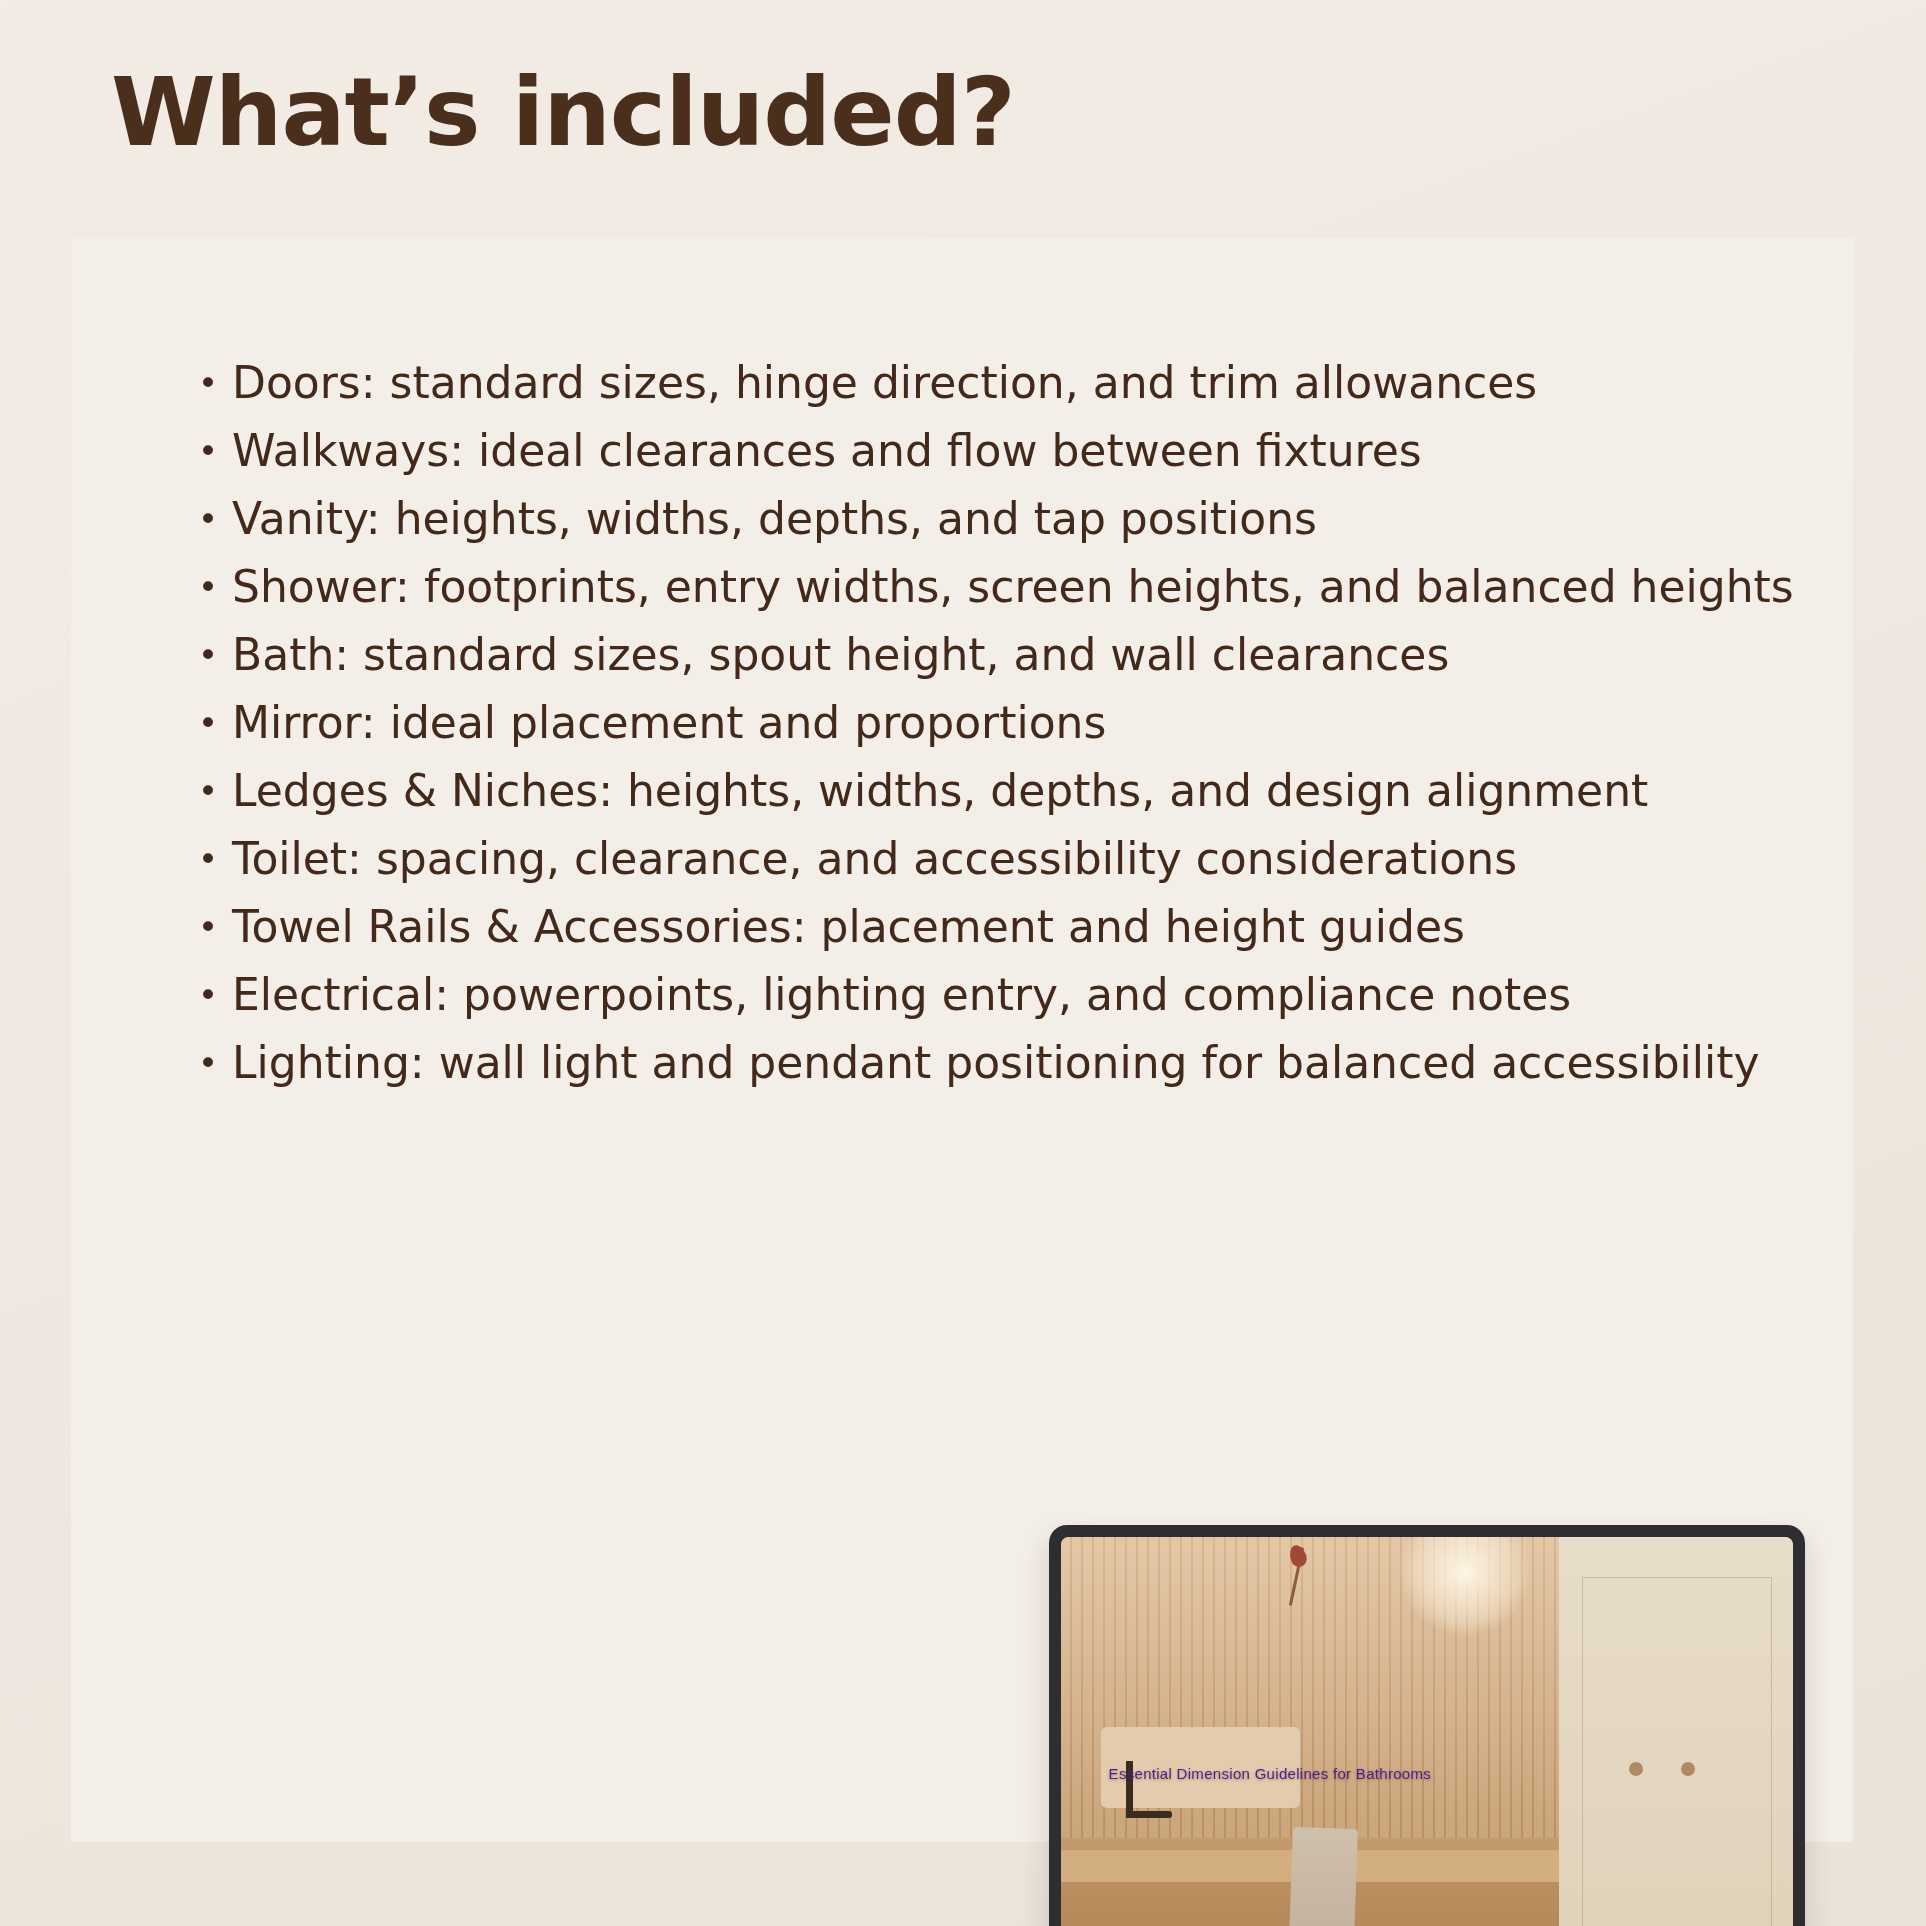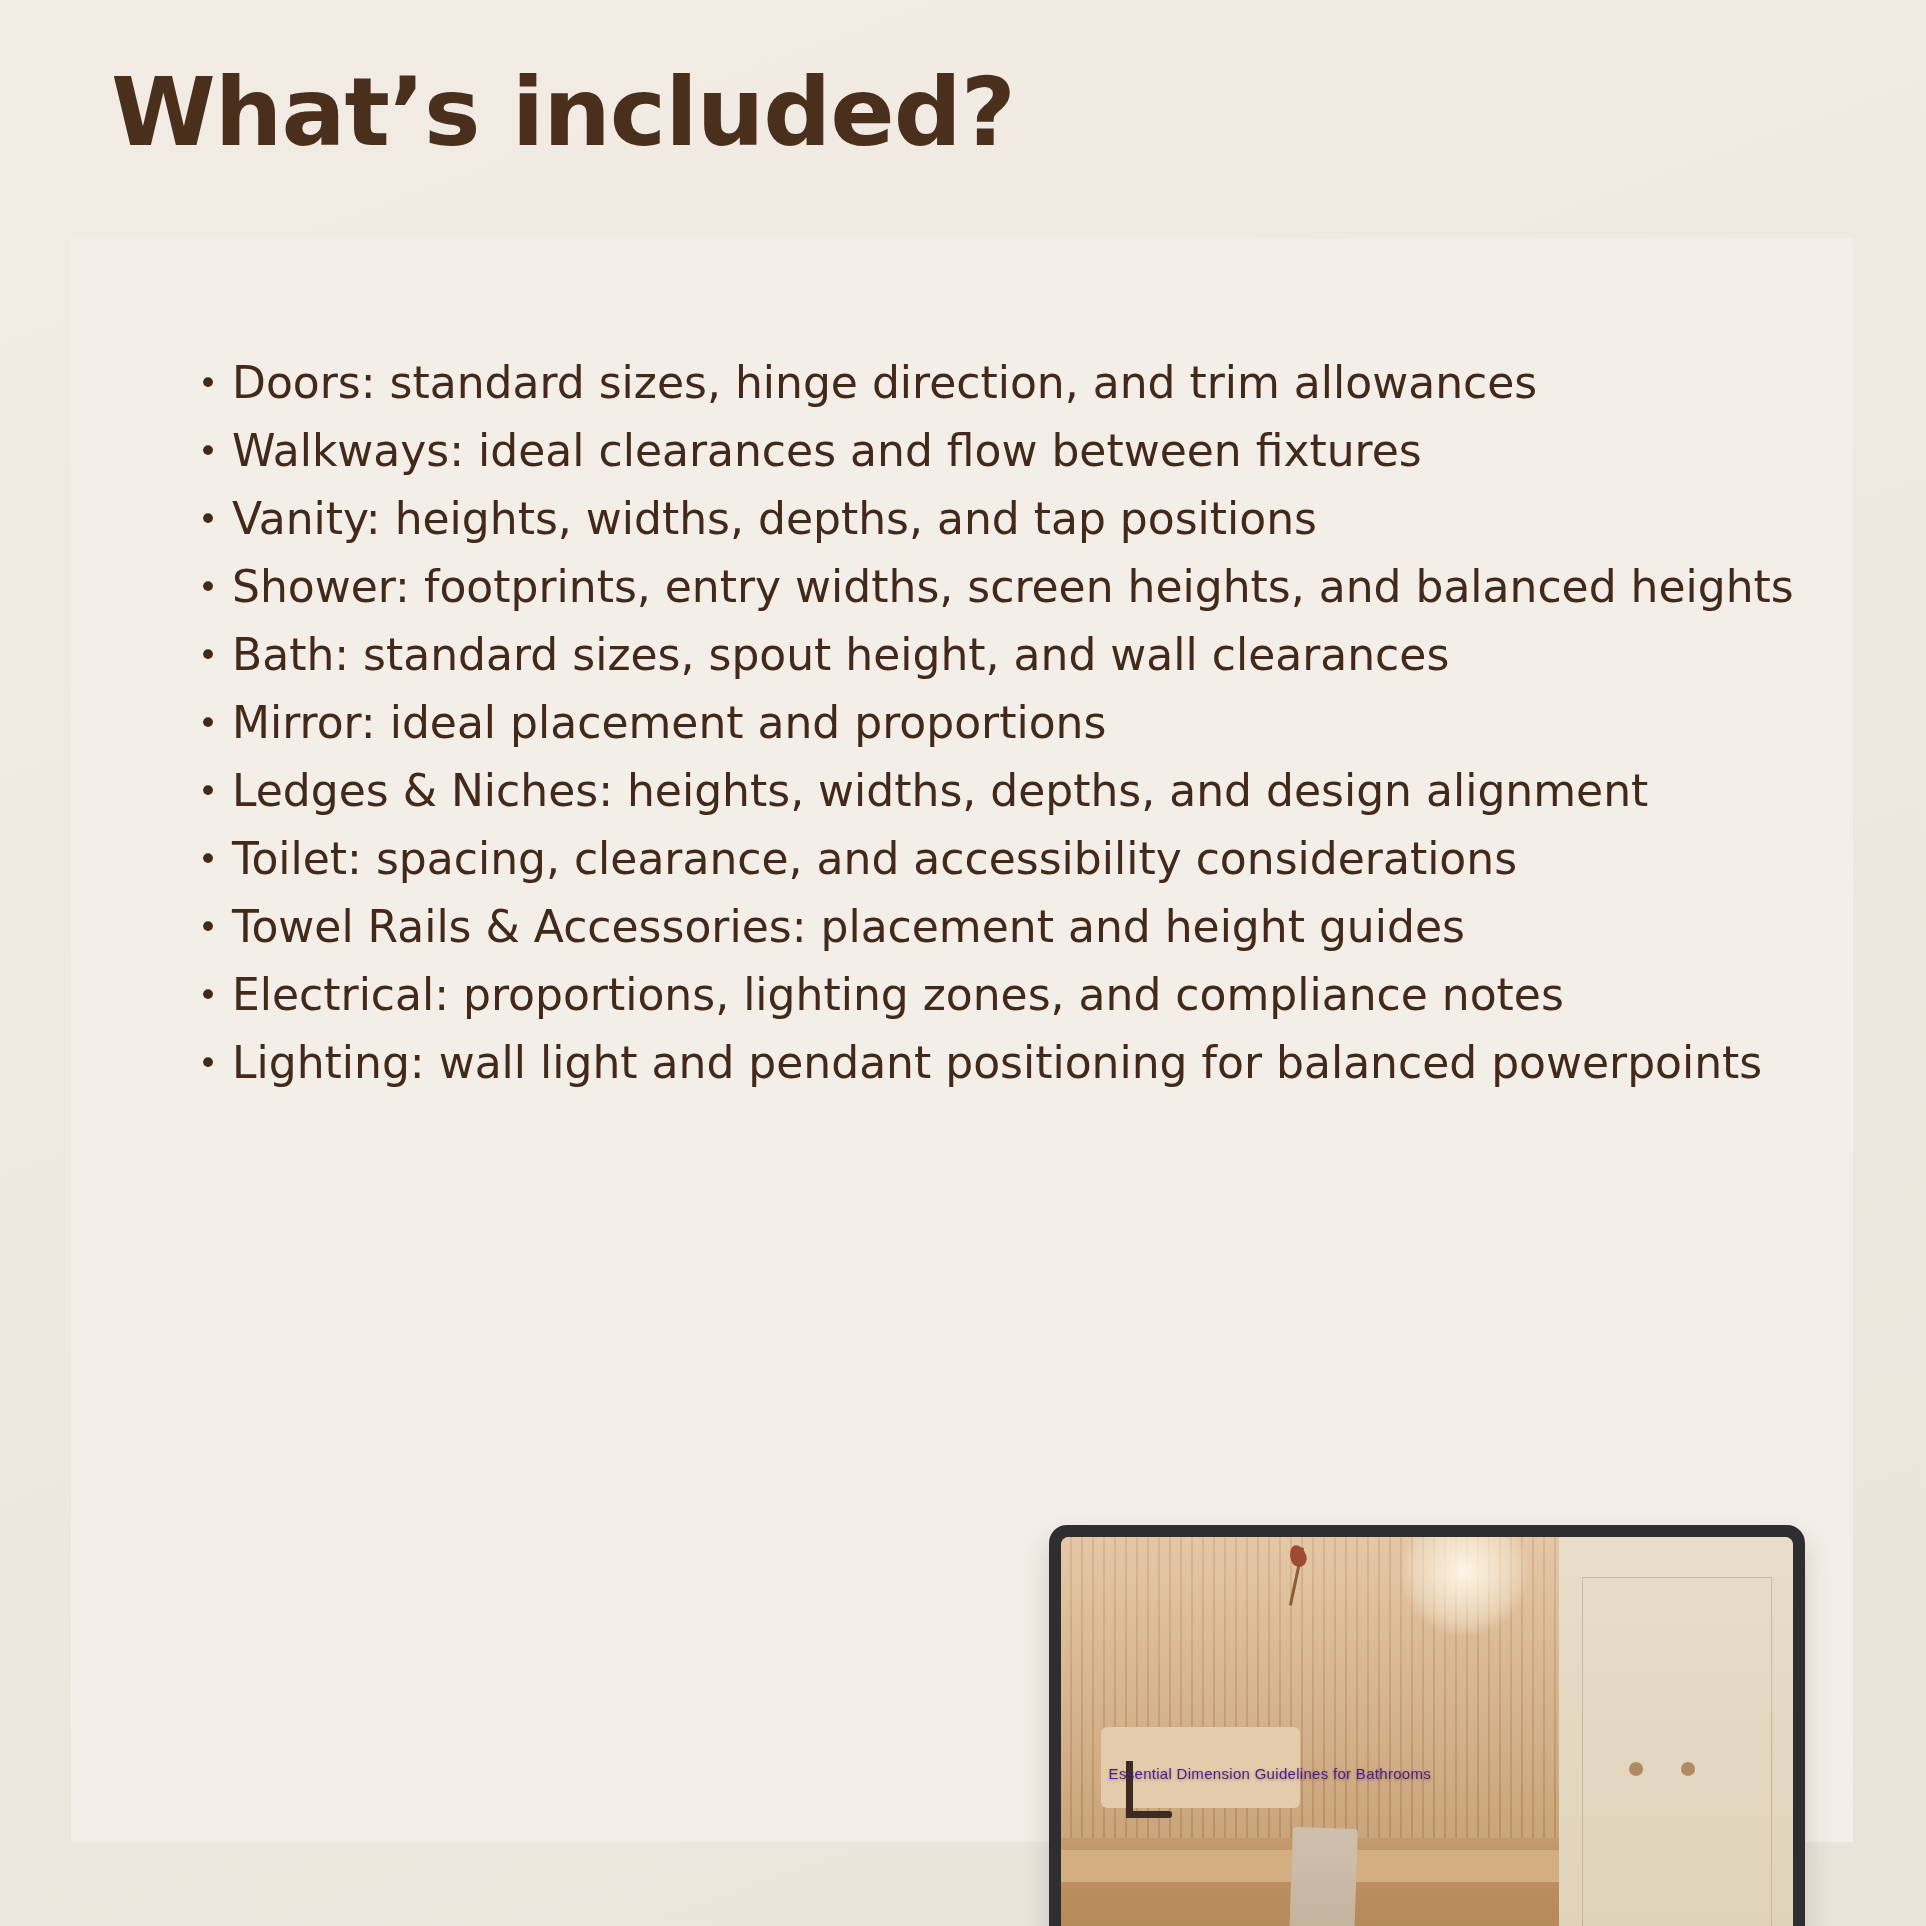--- a/index.html
+++ b/index.html
@@ -298,26 +298,26 @@
         <span class="item-text">Toilet: spacing, clearance, and accessibility considerations</span>
       </div>
 
       <div class="list-item">
         <span class="bullet">•</span>
         <span class="item-text">Towel Rails &amp; Accessories: placement and height guides</span>
       </div>
 
       <div class="list-item">
         <span class="bullet">•</span>
-        <span class="item-text">Electrical: proportions, lighting zones, and compliance notes</span>
-      </div>
-
-      <div class="list-item">
-        <span class="bullet">•</span>
-        <span class="item-text">Lighting: wall light and pendant positioning for balanced powerpoints</span>
+        <span class="item-text">Electrical: powerpoints, lighting entry, and compliance notes</span>
+      </div>
+
+      <div class="list-item">
+        <span class="bullet">•</span>
+        <span class="item-text">Lighting: wall light and pendant positioning for balanced accessibility</span>
       </div>
 
     </div>
 
     <div class="laptop">
       <div class="laptop-body">
         <div class="screen">
 
           <div class="photo">
             <div class="photo-glow"></div>

